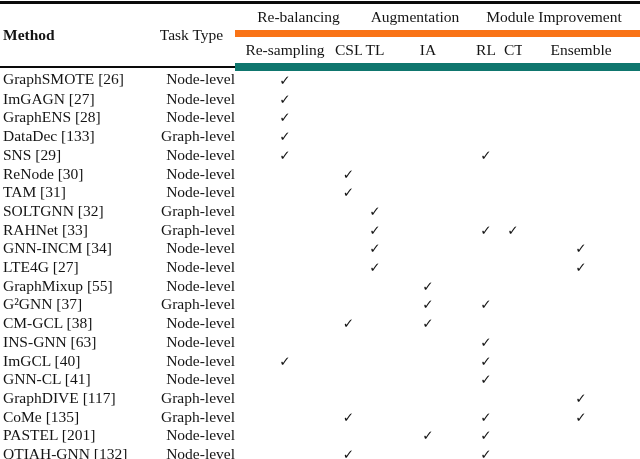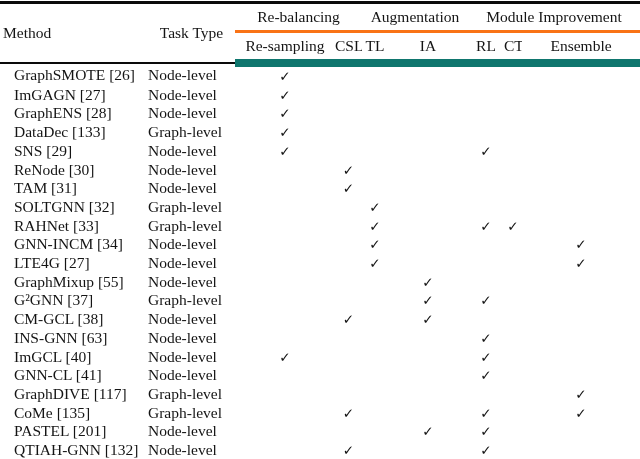--- a/index.html
+++ b/index.html
@@ -31,32 +31,32 @@
   col.c-ensemble { width: 118px; }
 
   th, td {
     padding: 0;
     font-weight: normal;
     font-size: 15.5px;
     white-space: nowrap;
     overflow: hidden;
   }
   thead th { height: 26px; vertical-align: middle; text-align: center; }
-  th.span2 { vertical-align: middle; text-align: left; padding-left: 3px; }
-  th.group-th { border-bottom: 3px solid #f97316; margin-top: 21px; }
+  th.span2 { vertical-align: middle; text-align: left; padding-left: 3px; font-weight: bold; }
+  th.group-th { border-bottom: 7px solid #f97316; margin-top: 21px; }
   tr.subhead-row th { border-bottom: 8px solid #0f766e; }
   th.bb { border-bottom: 2px solid #0a0a0a; }
 
   tbody td {
     height: 18.7px;
     line-height: 18.7px;
     text-align: center;
   }
-  td.method-cell { text-align: left; padding-left: 14px; }
-  td.task-cell   { text-align: left; }
+  td.method-cell { text-align: left; padding-left: 3px; }
+  td.task-cell   { text-align: right; }
   .check {
     font-family: "DejaVu Sans", sans-serif;
     font-size: 13.5px;
     color: #141414;
   }
 </style>
 </head>
 <body>
 
 <div class="page">

